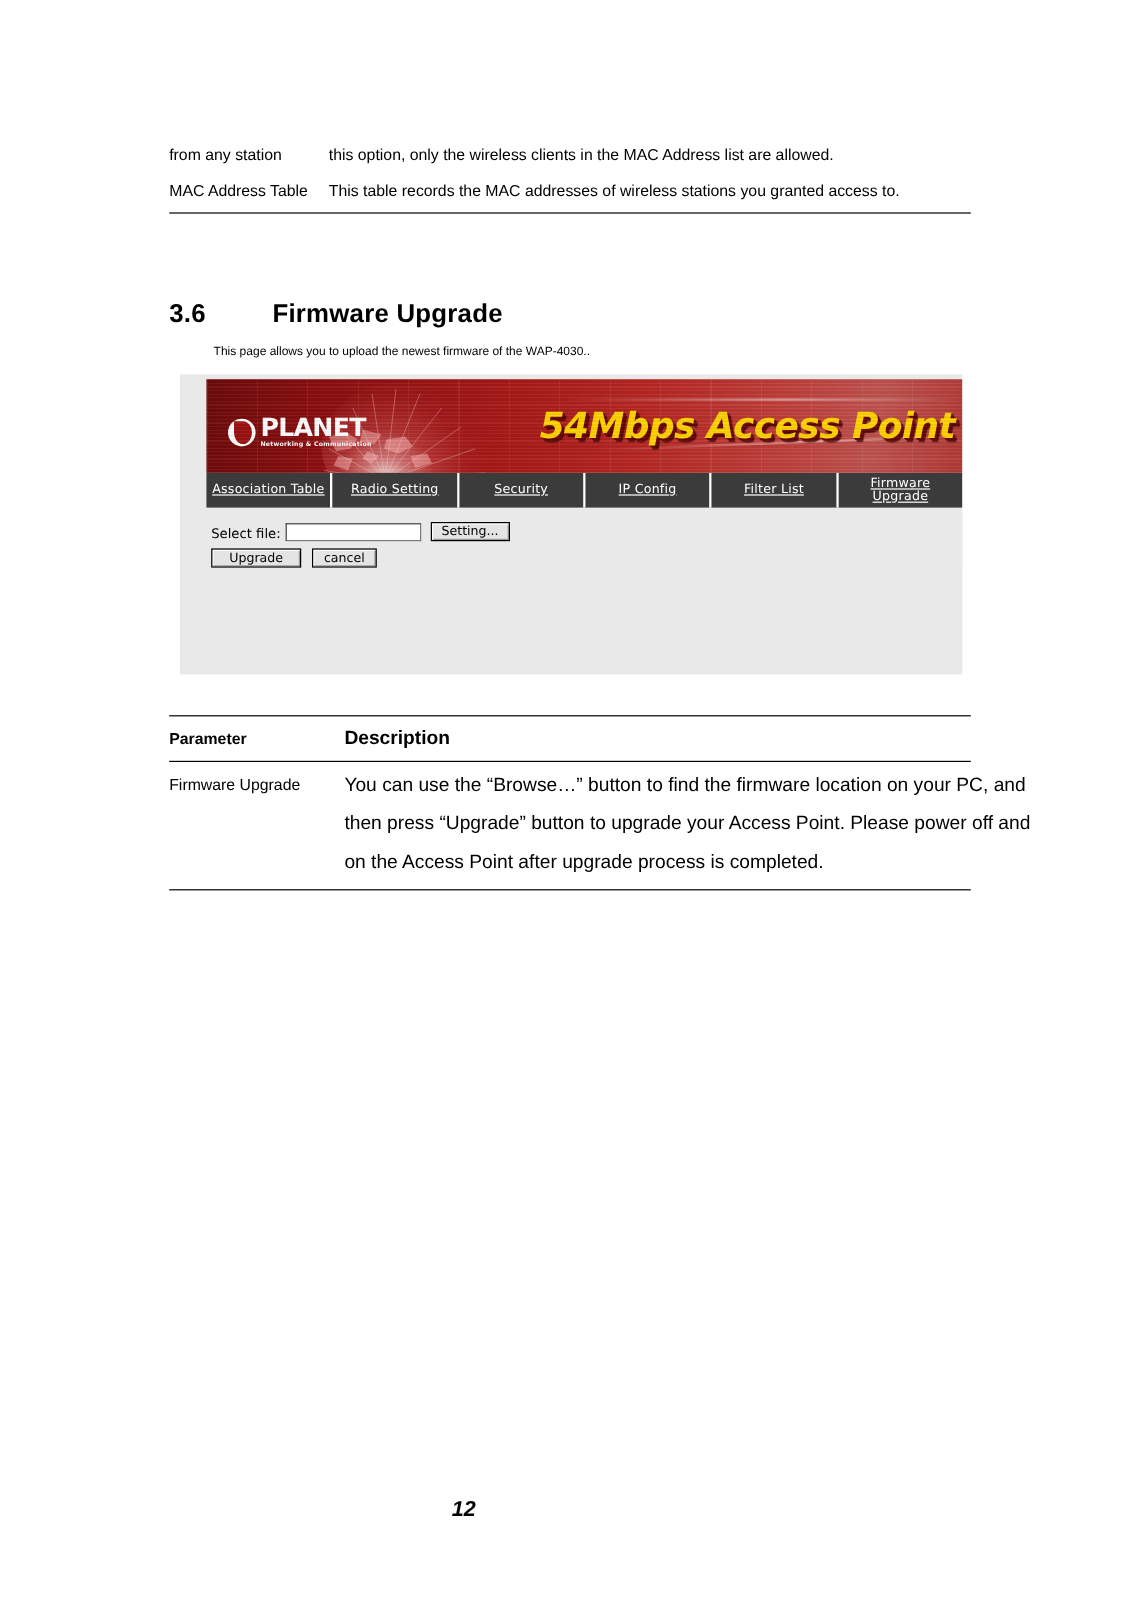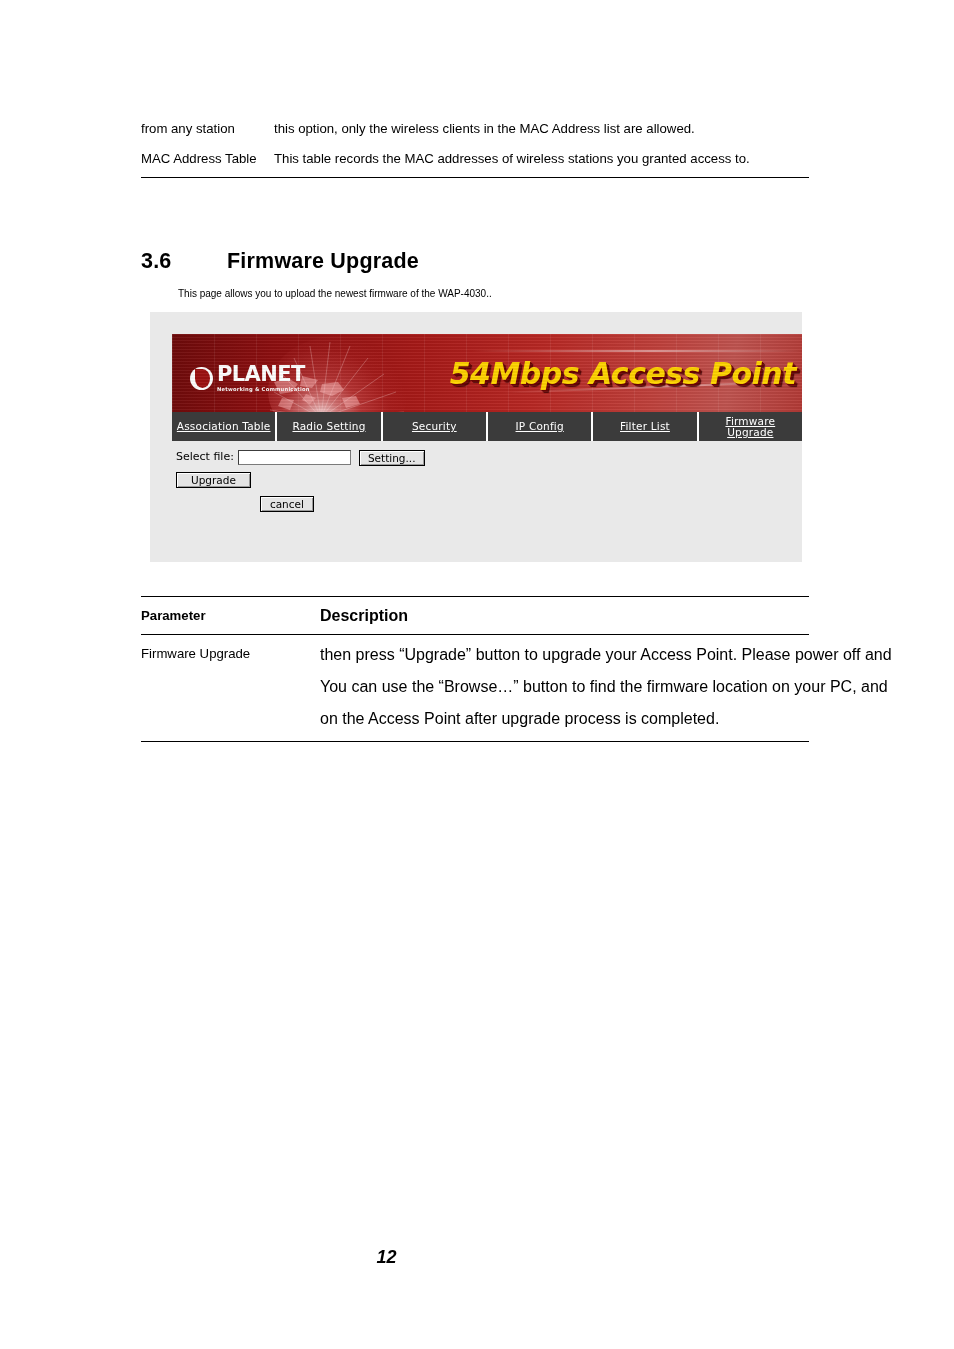--- a/index.html
+++ b/index.html
@@ -74,21 +74,21 @@
     left: 150px;
     top: 312px;
     width: 652px;
     height: 250px;
     background: #e9e9e9;
     overflow: hidden;
   }
   .shot-inner {
     position: absolute;
     left: 2px;
-    top: 22px;
+    top: 4px;
     width: 572px;
     padding-left: 20px;
   }
 
   
   .banner {
     position: relative;
     width: 630px;
     height: 78px;
     overflow: hidden;
@@ -265,21 +265,21 @@
 
   
   .form-area {
     width: 630px;
     background: #e9e9e9;
     padding: 9px 0 0 4px;
     box-sizing: border-box;
   }
   .form-row {
     display: flex;
-    align-items: flex-start;
+    align-items: flex-end;
     height: 19px;
   }
   .form-row + .form-row { margin-top: 3px; }
   .field-label {
     font-size: 11px;
     font-family: "DejaVu Sans", sans-serif;
     color: #000;
     margin-right: 4px;
   }
   .text-input {
@@ -315,21 +315,21 @@
   
   .param-table {
     position: absolute;
     left: 141px;
     top: 596px;
     width: 668px;
   }
   .pt-top { border-top: 1.7px solid #000; }
   .pt-mid { border-top: 1.1px solid #000; }
   .pt-bot { border-top: 1.7px solid #000; }
-  .pt-row { display: flex; gap: 33px; }
+  .pt-row { display: flex; }
   .pt-col-a {
     width: 146px;
     flex: 0 0 146px;
     font-size: 13.2px;
     line-height: 30px;
   }
   .pt-col-b {
     flex: 1 1 auto;
     font-size: 16px;
     line-height: 30px;
@@ -461,22 +461,22 @@
   <div class="param-table">
     <div class="pt-top"></div>
     <div class="pt-row pt-head">
       <div class="pt-col-a">Parameter</div>
       <div class="pt-col-b">Description</div>
     </div>
     <div class="pt-mid"></div>
     <div class="pt-row pt-body">
       <div class="pt-col-a">Firmware Upgrade</div>
       <div class="pt-col-b">
+        <p>You can use the “Browse…” button to find the firmware location on your PC, and</p>
         <p>then press “Upgrade” button to upgrade your Access Point. Please power off and</p>
-        <p>You can use the “Browse…” button to find the firmware location on your PC, and</p>
         <p>on the Access Point after upgrade process is completed.</p>
       </div>
     </div>
     <div class="pt-bot"></div>
   </div>
 
   <div class="page-number">12</div>
 
 </div>
 

